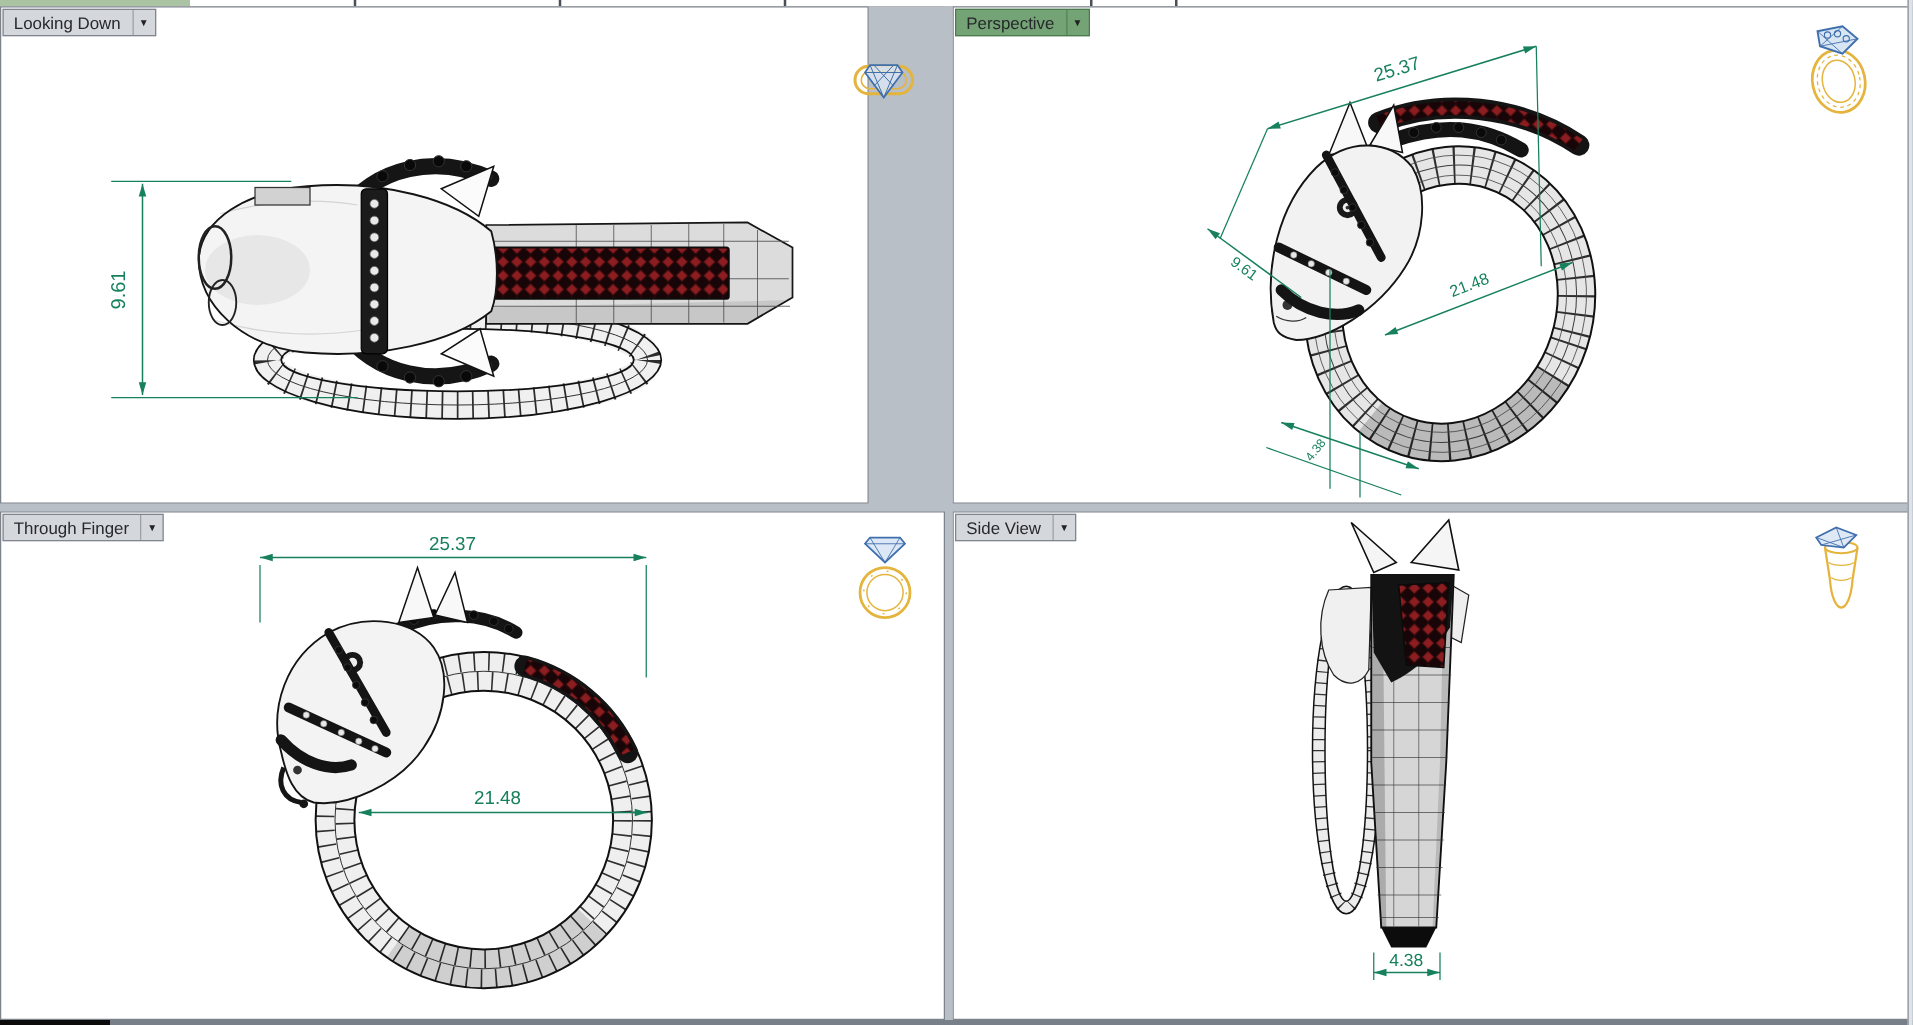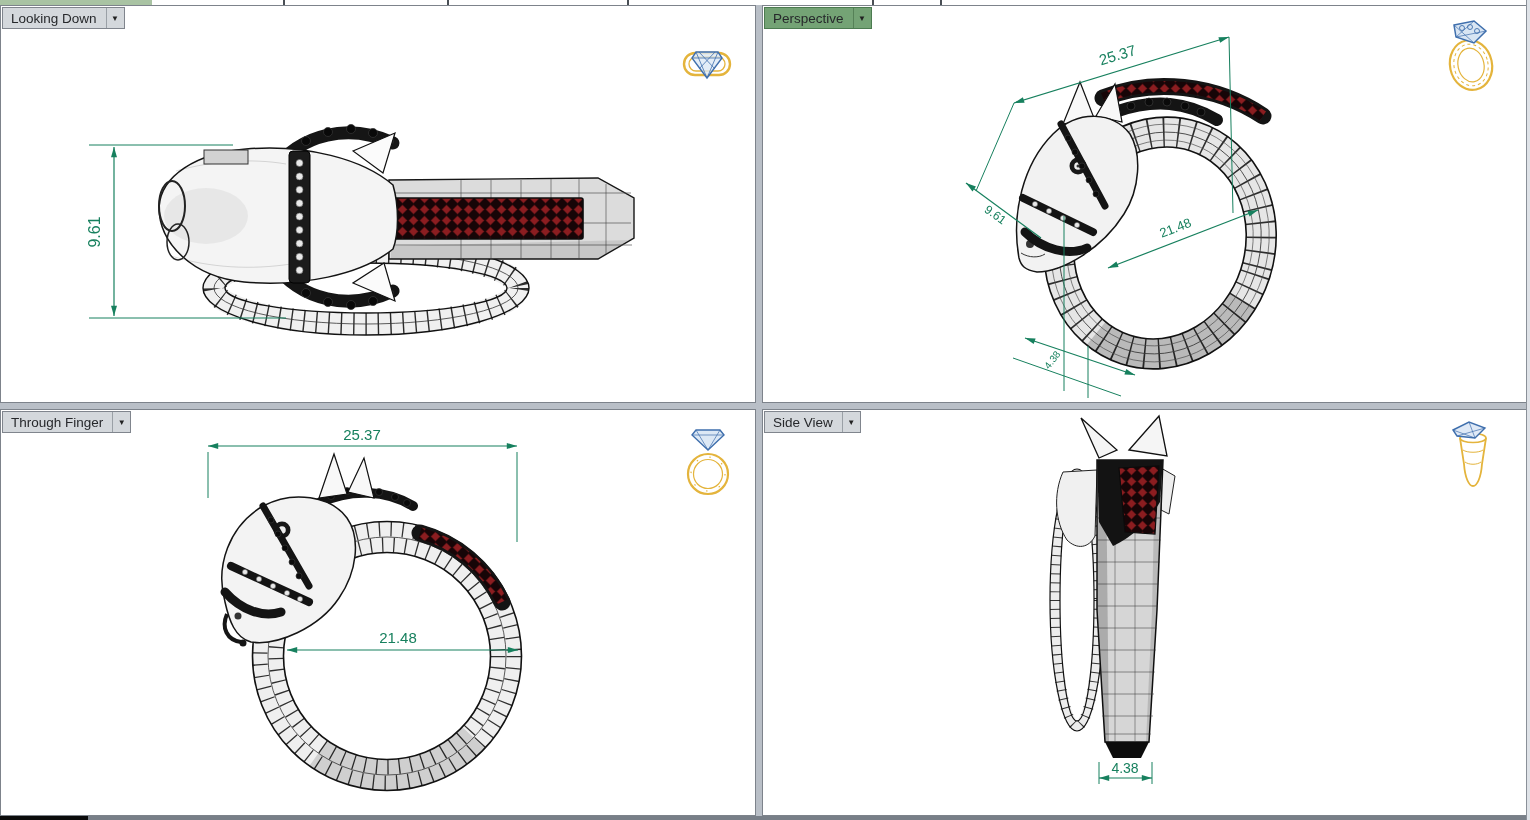--- a/index.html
+++ b/index.html
@@ -44,21 +44,21 @@
 
   <div class="topstrip">
     <div class="green-seg"></div>
     <div class="tick" style="left:283px"></div>
     <div class="tick" style="left:447px"></div>
     <div class="tick" style="left:627px"></div>
     <div class="tick" style="left:872px"></div>
     <div class="tick" style="left:940px"></div>
   </div>
 
-  <div class="vp" style="left:0;top:5px;width:756px;height:398px;">
+  <div class="vp" style="left:0;top:5px;width:695px;height:398px;">
     <div class="vtab">
       <span class="vtab-label">Looking Down</span>
       <span class="vtab-arrow">▼</span>
     </div>
     <svg width="754" height="396" viewBox="0 0 754 396">
       <defs>
         <pattern id="gems1" width="11" height="11" patternUnits="userSpaceOnUse">
           <rect width="11" height="11" fill="#170507"></rect>
           <path d="M5.5,0.8 L10.2,5.5 L5.5,10.2 L0.8,5.5 Z" fill="#8c1d20" stroke="#3a0a0c" stroke-width="0.8"></path>
         </pattern>

